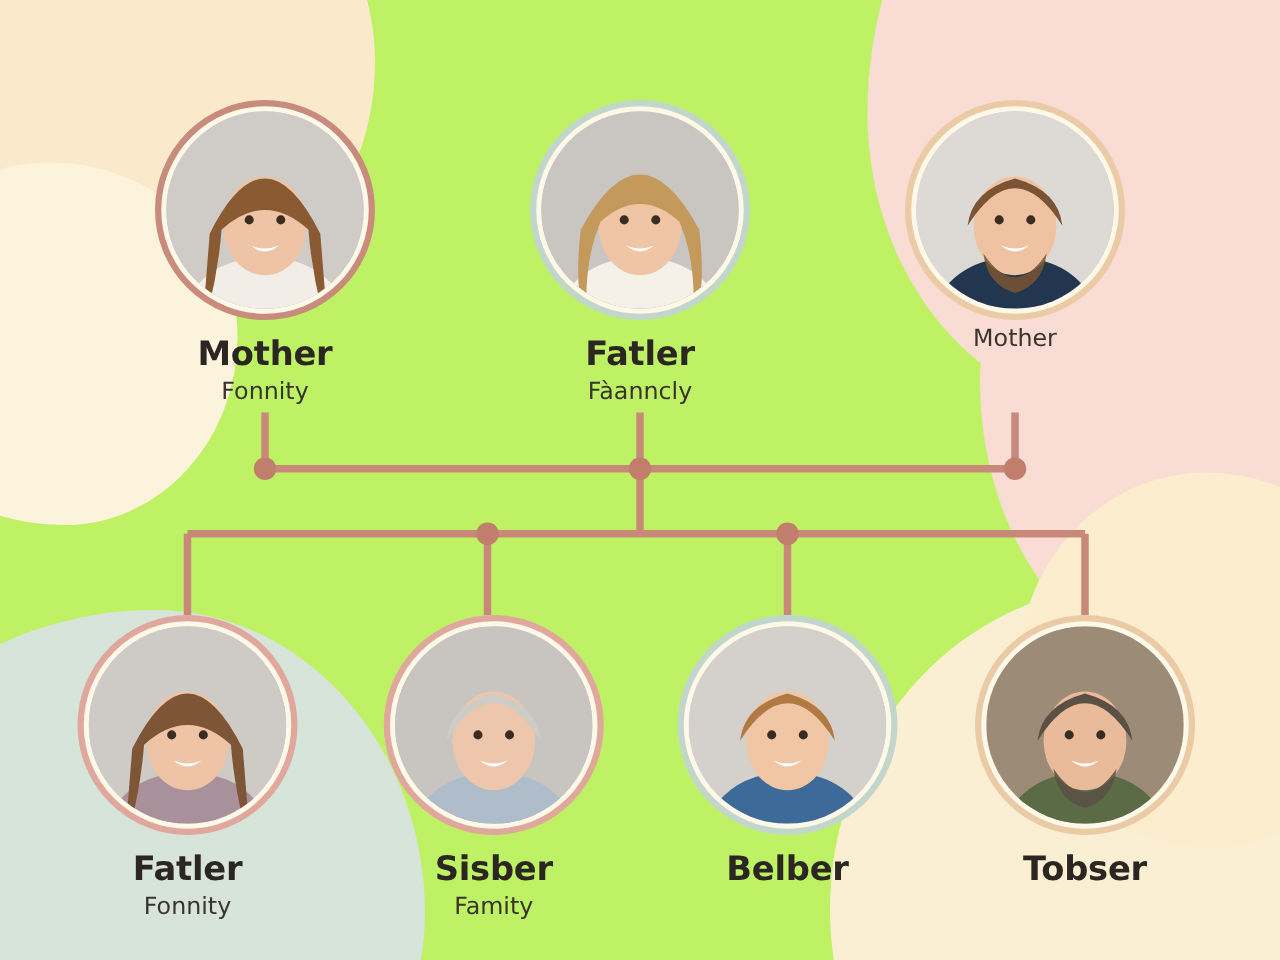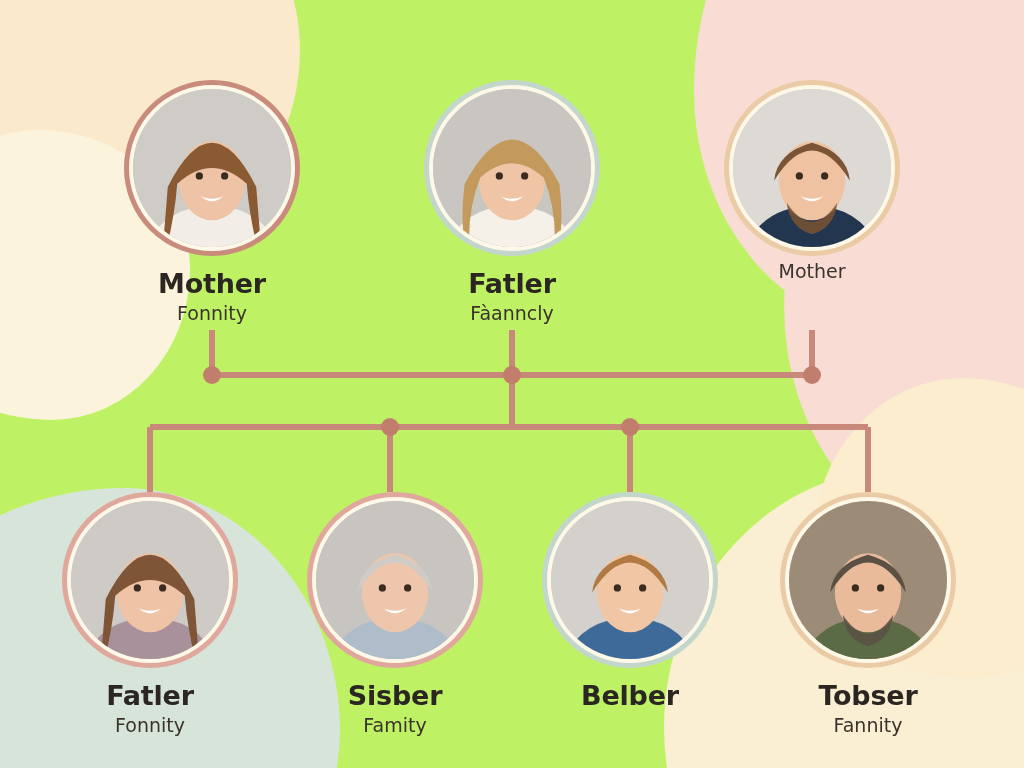--- a/index.html
+++ b/index.html
@@ -287,17 +287,16 @@
               <ellipse cx="50" cy="58" rx="21" ry="25" fill="#E9BB9A"></ellipse>
               <path d="M26 58 Q50 20 74 58 Q72 40 50 34 Q28 40 26 58 Z" fill="#5B5044"></path>
               <path d="M34 72 Q50 96 66 72 Q64 88 50 92 Q36 88 34 72 Z" fill="#5B5044" opacity="0.85"></path>
               <circle cx="42" cy="55" r="2.3" fill="#3B2C22"></circle>
               <circle cx="58" cy="55" r="2.3" fill="#3B2C22"></circle>
               <path d="M43 68 Q50 74 57 68 Q50 71 43 68 Z" fill="#FFFFFF"></path>
             </svg>
           </div>
         </div>
         <div class="node-name">Tobser</div>
-        <div class="node-sub">Fannity</div>
       </div>
     </div>
 
 </div>
 
 </body></html>

